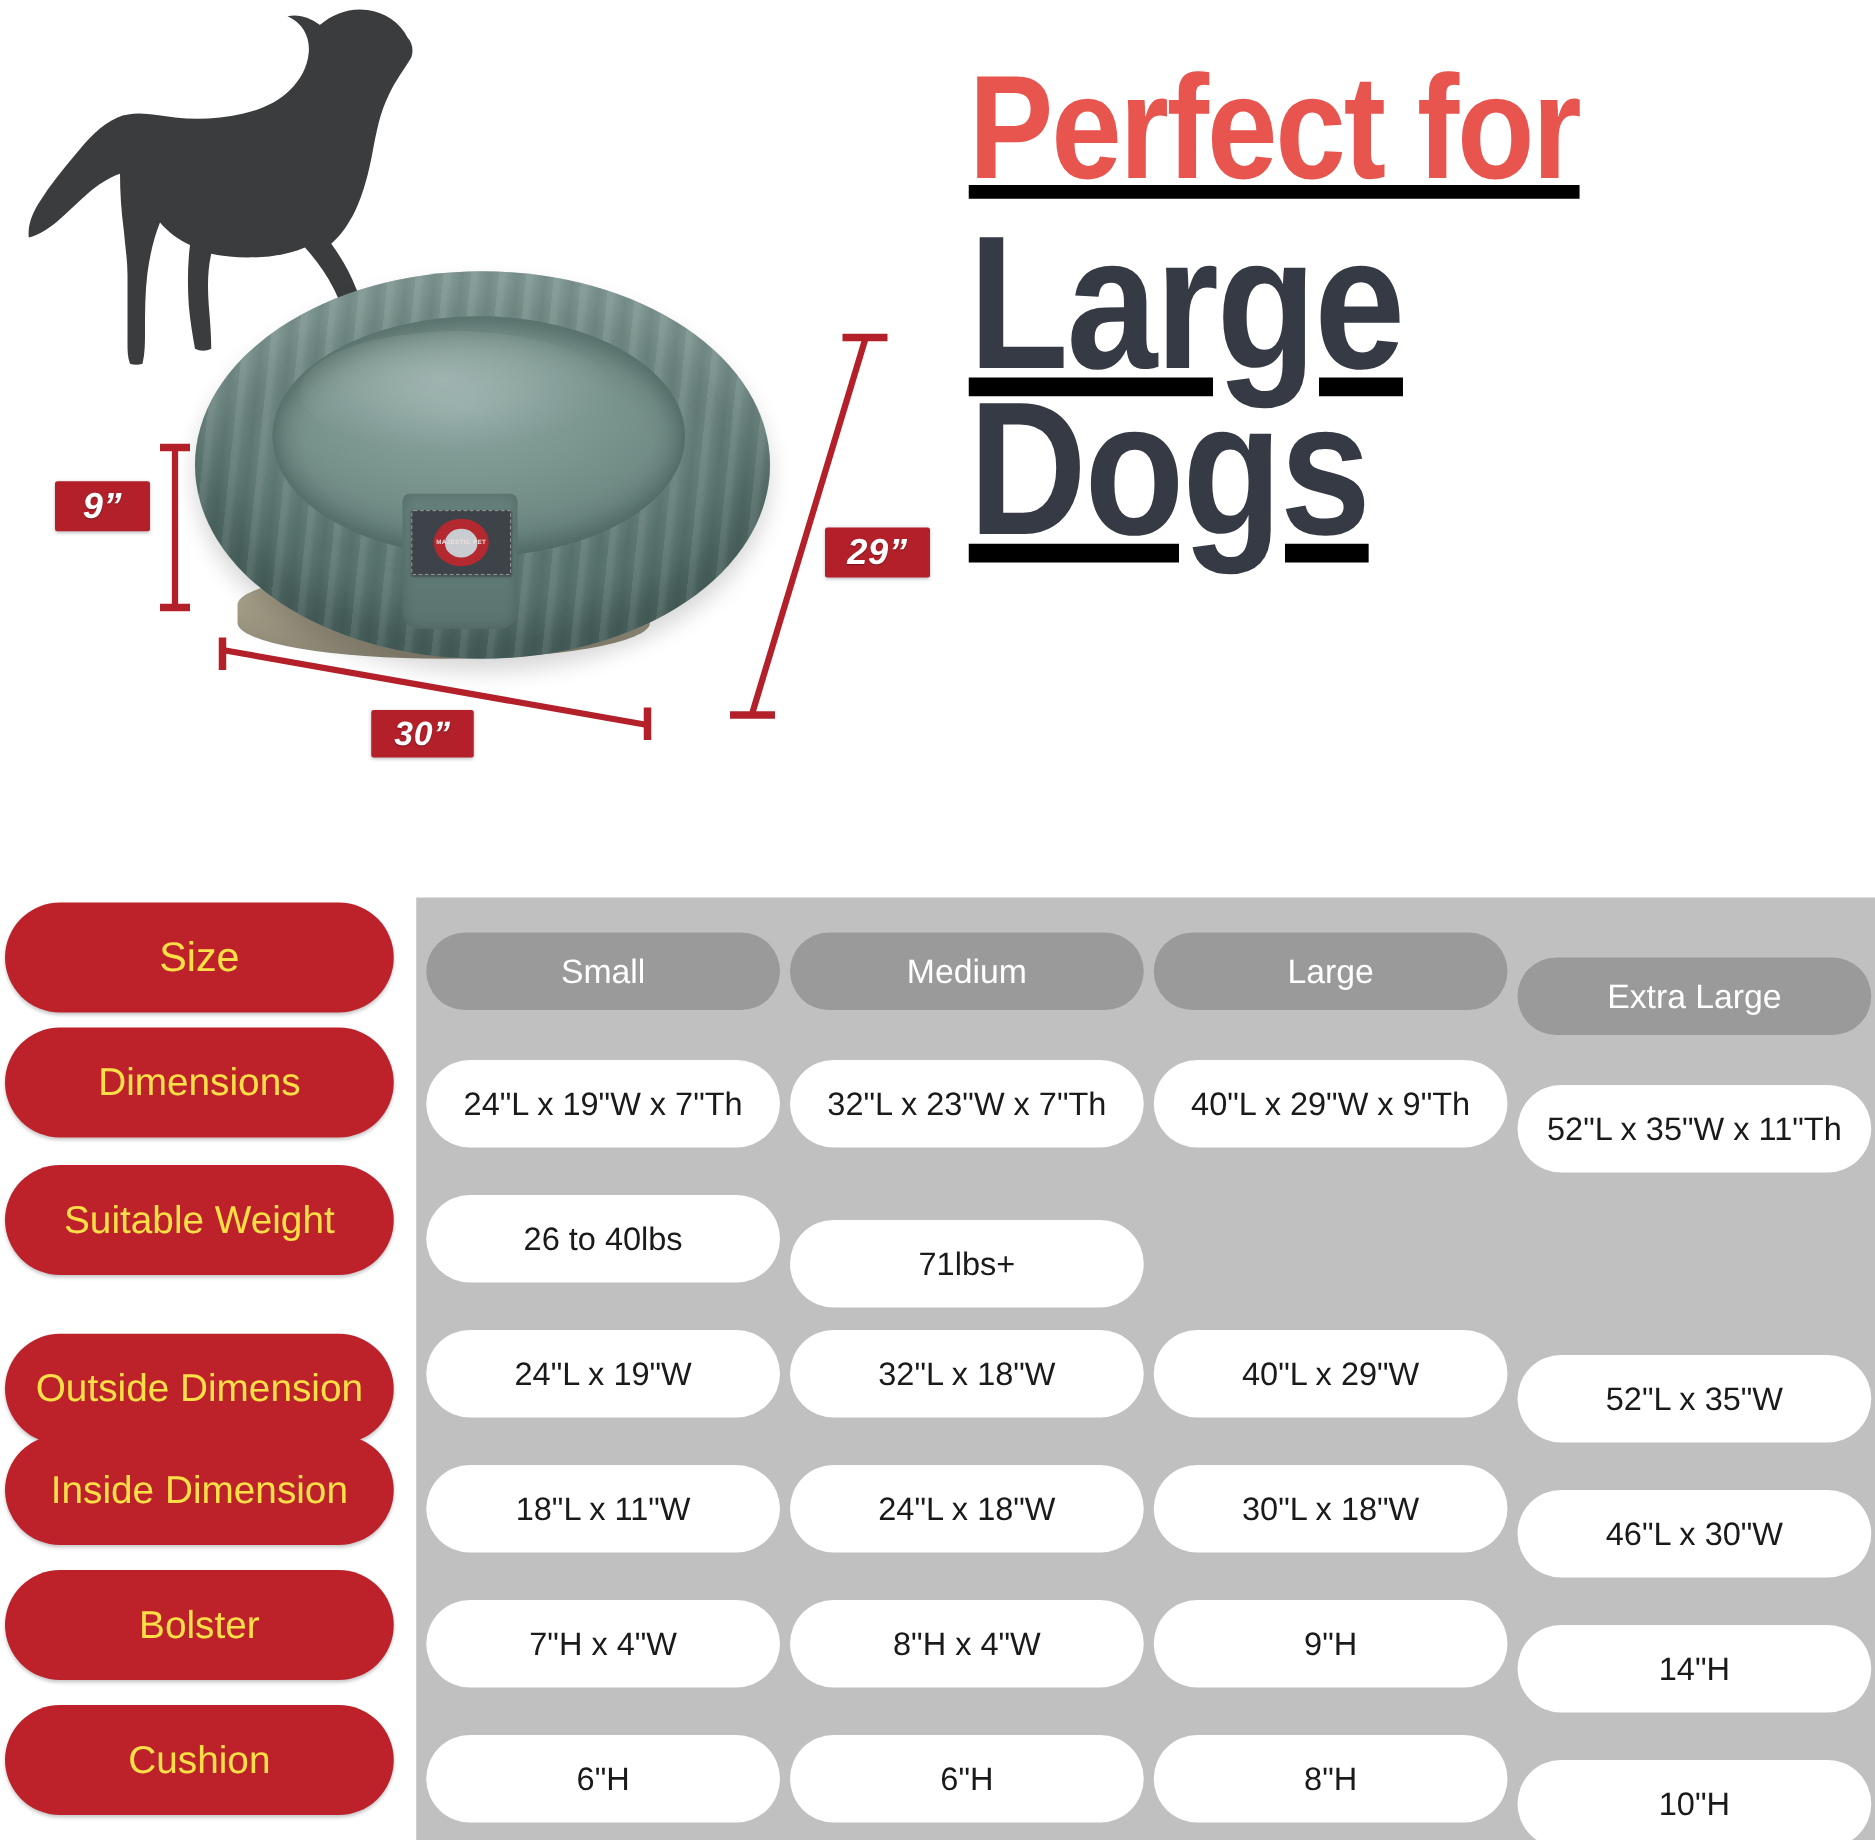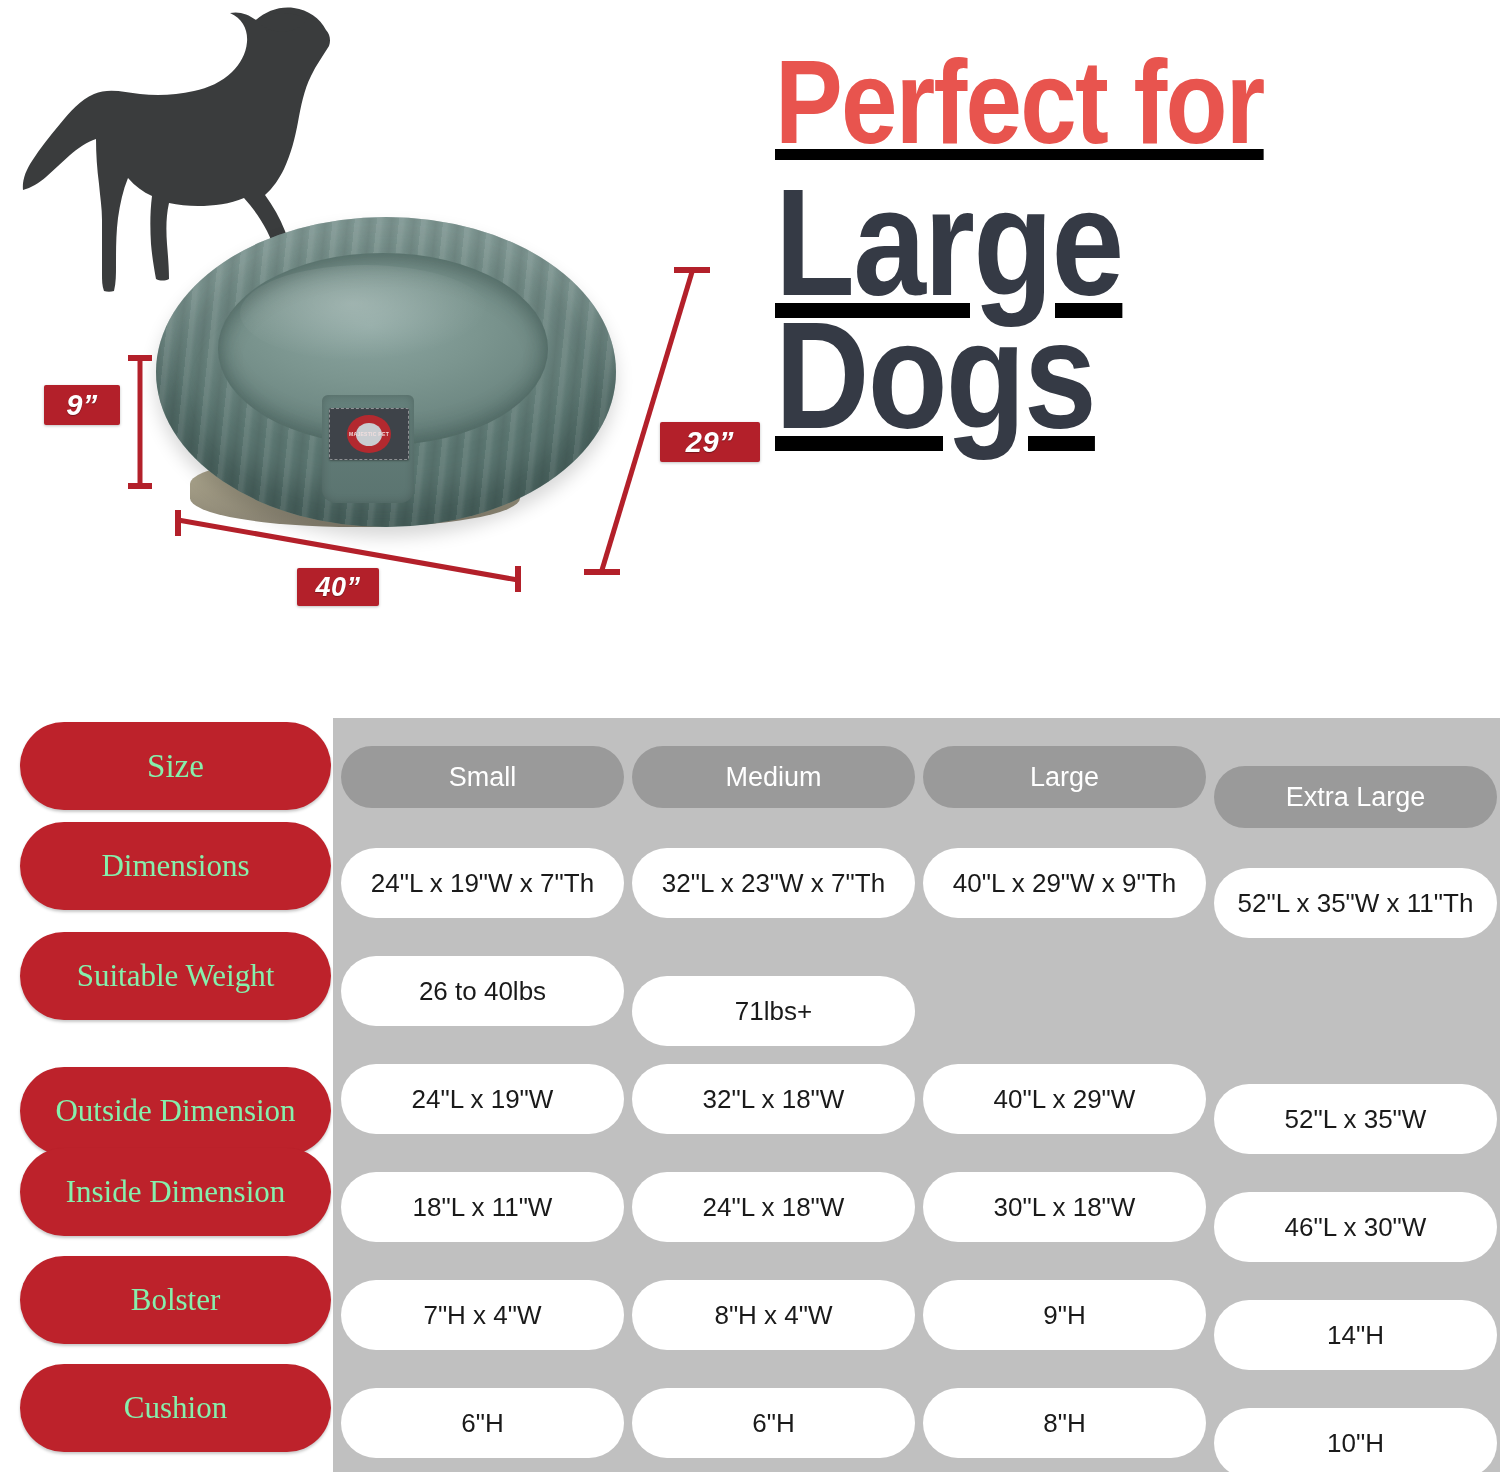--- a/index.html
+++ b/index.html
@@ -90,21 +90,21 @@
     color:#fff;
     font-weight:bold;font-style:italic;
     display:flex;align-items:center;justify-content:center;
     border-radius:2px;
     text-shadow:0 1px 1px rgba(0,0,0,.35);
     box-shadow:0 1px 3px rgba(0,0,0,.25);
     letter-spacing:.5px;
   }
   #badge-height{left:44px;top:385px;width:76px;height:40px;font-size:29px;}
   #badge-length{left:297px;top:568px;width:82px;height:38px;font-size:27px;}
-  #badge-depth {left:660px;top:422px;width:100px;height:40px;font-size:29px;}
+  #badge-depth {left:660px;top:422px;width:84px;height:40px;font-size:29px;}
 
   .dim-line{position:absolute;}
   .dim-line svg{display:block;overflow:visible;}
 
   
   #headline{position:absolute;left:775px;top:48px;width:700px;text-decoration:underline;}
   .headline-line{
     font-family:"Liberation Sans", sans-serif;
     font-weight:bold;
     line-height:.93;
@@ -119,27 +119,26 @@
 
   
   #spec-table{position:absolute;left:0;top:700px;width:1500px;height:772px;}
   #table-panel{
     position:absolute;left:333px;top:18px;width:1167px;height:754px;
     background:#c0c0c0;
   }
   #row-labels{position:absolute;left:0;top:0;width:333px;height:754px;}
 
   .label-pill{
-    position:absolute;left:20px;width:311px;height:88px;
+    position:absolute;left:4px;width:311px;height:88px;
     background:#bd222b;border-radius:44px;
     display:flex;align-items:center;justify-content:center;
-    color:#86efac;font-size:31px;
+    color:#fde047;font-size:31px;
     box-shadow:0 2px 3px rgba(0,0,0,.22);
     white-space:nowrap;
-    font-family:Liberation Serif, serif;
   }
   .label-pill.is-header{font-size:33px;}
 
   .cell-row{position:absolute;left:0;width:1167px;height:70px;display:flex;}
   .cell{
     width:283px;margin-right:8px;height:70px;
     background:#ffffff;border-radius:35px;
     display:flex;align-items:center;justify-content:center;
     font-size:26px;color:#1a1a1a;white-space:nowrap;
   }
@@ -209,21 +208,21 @@
 
   <div class="dim-line" style="left:582px;top:262px;">
     <svg width="130" height="320" viewBox="0 0 130 320">
       <line x1="110" y1="10" x2="20" y2="308" stroke="#b3202a" stroke-width="5"></line>
       <line x1="92" y1="8" x2="128" y2="8" stroke="#b3202a" stroke-width="6"></line>
       <line x1="2" y1="310" x2="38" y2="310" stroke="#b3202a" stroke-width="6"></line>
     </svg>
   </div>
 
   <div class="dim-badge" id="badge-height">9”</div>
-  <div class="dim-badge" id="badge-length">40”</div>
+  <div class="dim-badge" id="badge-length">30”</div>
   <div class="dim-badge" id="badge-depth">29”</div>
 
   <div id="headline">
     <div class="headline-line" id="headline-top">Perfect for</div>
     <div class="headline-line" id="headline-mid">Large</div>
     <div class="headline-line" id="headline-bot">Dogs</div>
   </div>
 
 </div>
 

